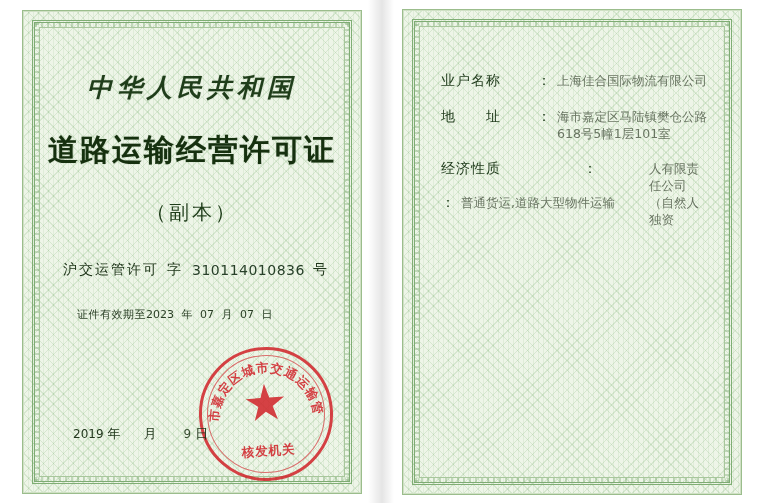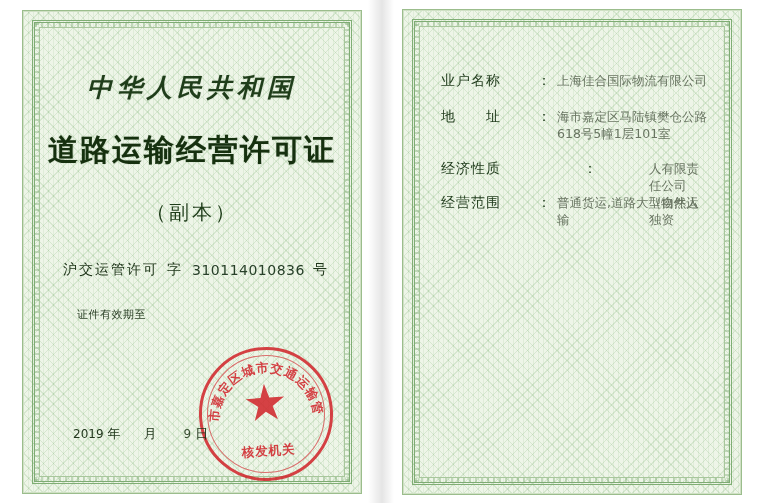--- a/index.html
+++ b/index.html
@@ -326,20 +326,28 @@
 
         <div class="num-row">
           <span class="num-prefix">沪交运管许可</span>
           <span class="num-zi">字</span>
           <span class="num-value">310114010836</span>
           <span class="num-hao">号</span>
         </div>
 
         <div class="valid-row">
           <span class="valid-label">证件有效期至</span>
+          <span class="valid-date">
+            <span>2023</span>
+            <span class="u">年</span>
+            <span>07</span>
+            <span class="u">月</span>
+            <span>07</span>
+            <span class="u">日</span>
+          </span>
         </div>
 
         <div class="seal">
           <svg class="seal-arc-text" viewBox="0 0 128 128">
             <defs>
               <path id="arcpath" d="M 16,70 A 48,48 0 1 1 112,70" fill="none"></path>
             </defs>
             <text>
               <textPath href="#arcpath" startOffset="50%" text-anchor="middle">上海市嘉定区城市交通运输管理处</textPath>
             </text>
@@ -383,21 +391,20 @@
           </span>
         </div>
 
         <div class="field f-econ">
           <span class="field-label">经济性质</span>
           <span class="field-colon">：</span>
           <span class="field-value">人有限责任公司（自然人独资</span>
         </div>
 
         <div class="field f-scope">
-          <span class="field-label">经营范围</span>
           <span class="field-colon">：</span>
           <span class="field-value">普通货运,道路大型物件运输</span>
         </div>
 
       </div>
     </div>
   </div>
 
 </div>
 

